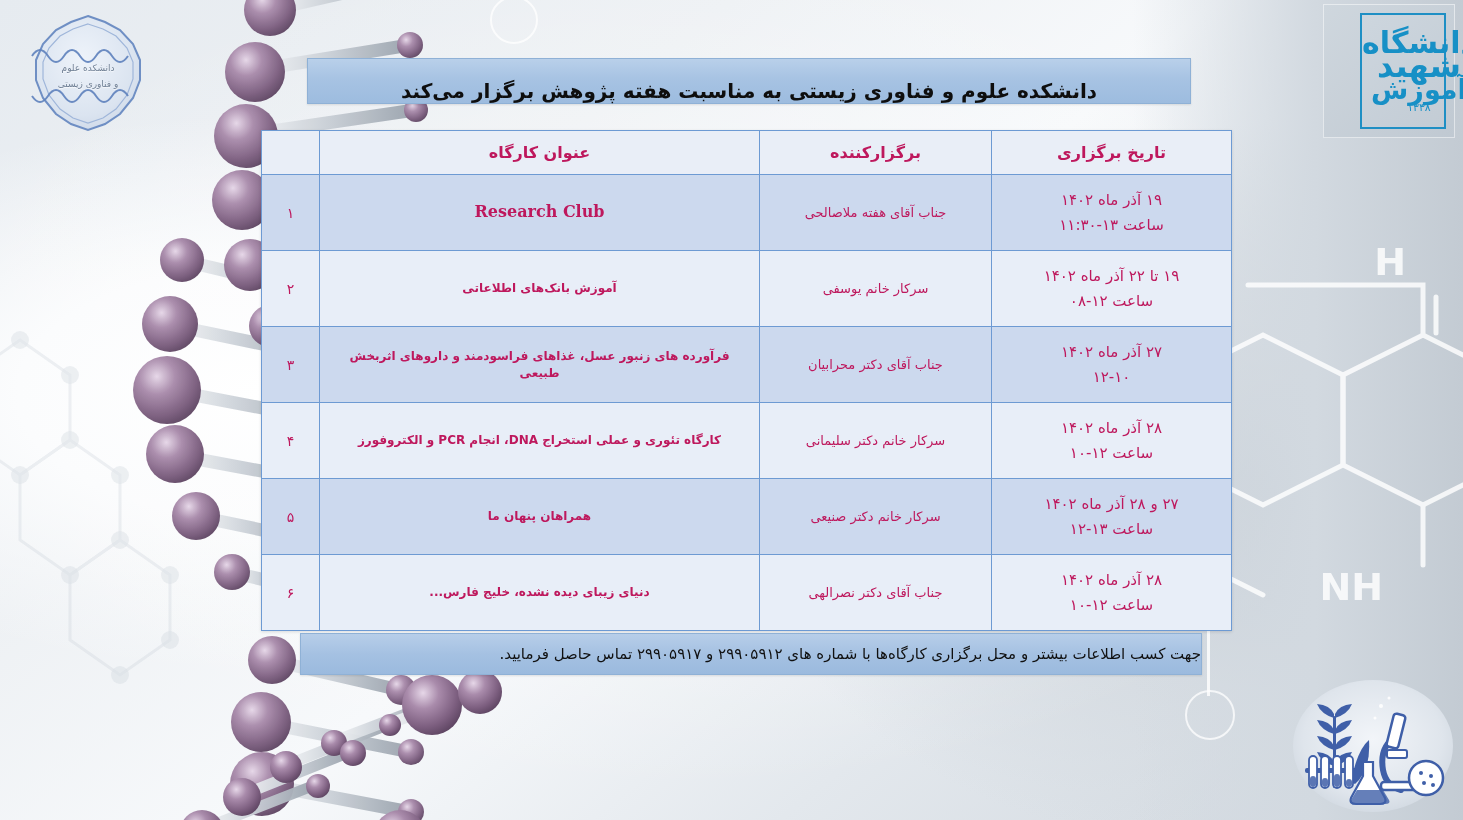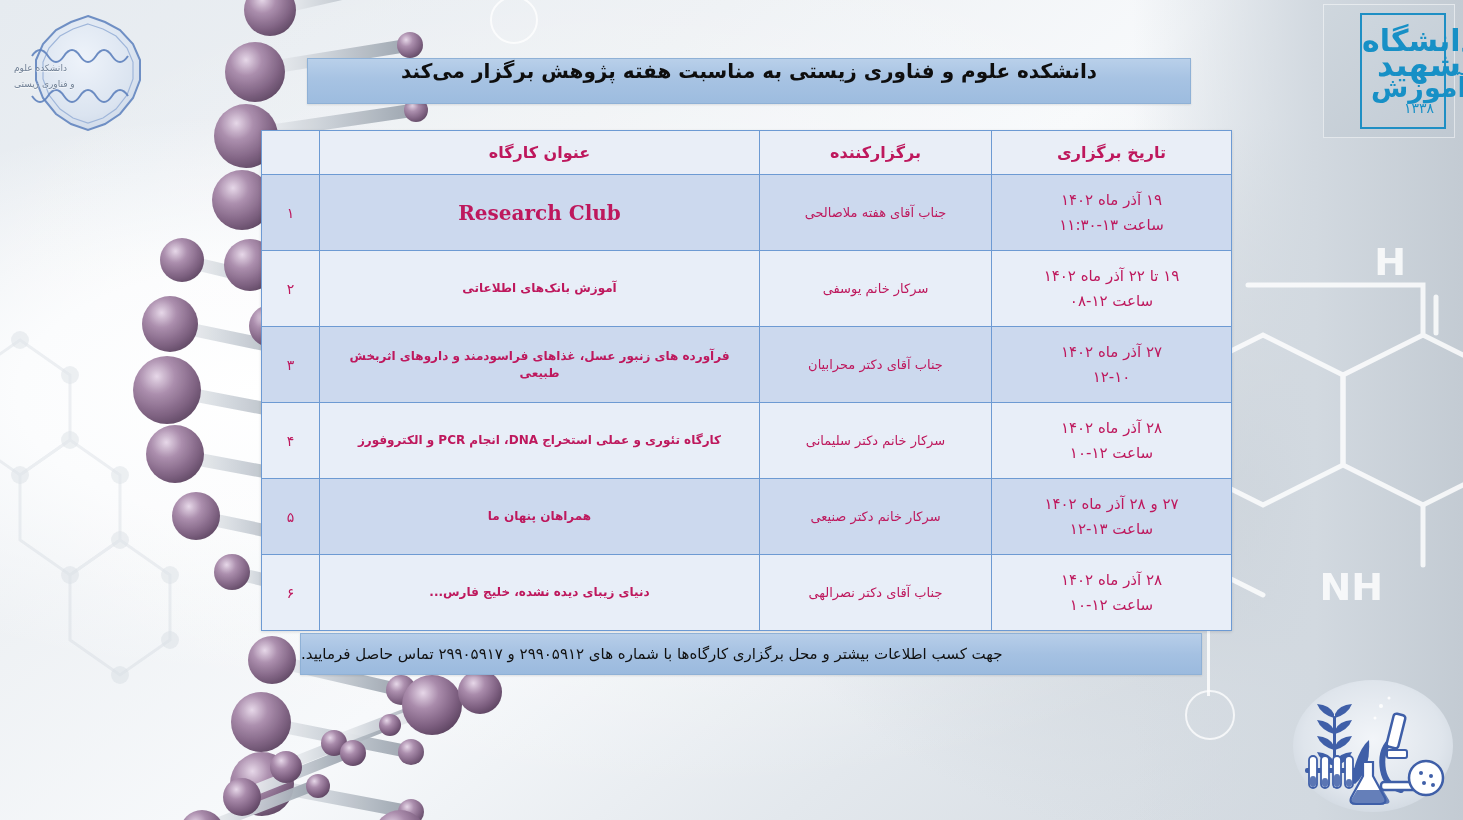--- a/index.html
+++ b/index.html
@@ -38,21 +38,21 @@
 
   
   .faint-ring{position:absolute;border:2px solid rgba(255,255,255,.75);border-radius:50%;}
 
   
   .seal{
     position:absolute;left:14px;top:10px;width:148px;height:132px;
   }
   .seal-label{
     position:absolute;left:0;top:0;width:148px;height:132px;
-    display:flex;flex-direction:column;align-items:flex-end;justify-content:center;
+    display:flex;flex-direction:column;align-items:center;justify-content:center;
     gap:6px;
   }
   .seal-label span{
     font-size:9px;color:#6f7f94;letter-spacing:.3px;white-space:nowrap;
     text-shadow:0 1px 1px rgba(255,255,255,.8);
   }
 
   
   .uni-logo{
     position:absolute;right:8px;top:4px;width:132px;height:134px;
@@ -62,31 +62,31 @@
   .uni-inner{
     position:absolute;inset:9px;border:2px solid #1f8fc4;
     display:flex;align-items:center;justify-content:flex-end;
     background:linear-gradient(135deg,#cdd6de 0%,#c3ccd5 100%);
     margin-left:28px;
   }
   .uni-stack{display:flex;flex-direction:column;align-items:center;justify-content:center;line-height:.92;}
   .uni-stack .l1{font-size:30px;color:#1790c6;font-weight:bold;letter-spacing:-1px;}
   .uni-stack .l2{font-size:32px;color:#1790c6;font-weight:bold;letter-spacing:-1px;margin-top:-4px;}
   .uni-stack .l3{font-size:27px;color:#1790c6;font-weight:bold;letter-spacing:-1px;margin-top:-4px;}
-  .uni-stack .l4{font-size:14px;color:#1790c6;letter-spacing:2px;margin-top:1px;}
+  .uni-stack .l4{font-size:11px;color:#1790c6;letter-spacing:2px;margin-top:1px;}
 
   
   .sci{position:absolute;right:6px;bottom:6px;width:168px;height:136px;}
 
   
   .title-banner{
     position:absolute;left:307px;top:58px;width:882px;height:44px;
     background:linear-gradient(180deg,#b9d0ea 0%,#a7c3e3 45%,#9dbcdf 100%);
     border:1px solid #8fb1d6;
-    display:flex;align-items:flex-start;justify-content:center;
+    display:flex;align-items:flex-end;justify-content:center;
     box-shadow:0 1px 2px rgba(0,0,0,.10);
   }
   .title-banner span{
     font-size:20px;font-weight:bold;color:#0e0e0e;letter-spacing:.2px;
     font-family:"DejaVu Sans","Liberation Sans",sans-serif;
   }
 
   
   .tbl-wrap{position:absolute;left:262px;top:130px;width:970px;}
   table.sched{
@@ -104,31 +104,31 @@
   col.c-idx{width:58px;}
   col.c-title{width:440px;}
   col.c-org{width:232px;}
   col.c-date{width:240px;}
 
   tr.odd td{background:#ccd9ee;}
   tr.even td{background:#e8eef8;}
 
   td.idx{font-size:14px;height:73px;}
   td.title{font-size:12px;font-weight:bold;line-height:1.4;padding:4px 12px;}
-  td.title.latin{font-family:"DejaVu Serif","Liberation Serif",serif;font-size:20px;font-weight:bold;margin-top:24px;}
+  td.title.latin{font-family:"DejaVu Serif","Liberation Serif",serif;font-size:16px;font-weight:bold;margin-top:24px;}
   td.org{font-size:13px;padding:4px 8px;}
   td.date{font-size:15px;line-height:1.65;padding:4px 8px;}
   td.date .d2{display:block;}
 
   
   .foot-banner{
     position:absolute;left:300px;top:633px;width:900px;height:40px;
     background:linear-gradient(180deg,#b7cee9 0%,#a5c1e2 50%,#9bbade 100%);
     border:1px solid #8fb1d6;
-    display:flex;align-items:center;justify-content:flex-end;
+    display:flex;align-items:center;justify-content:flex-start;
     box-shadow:0 1px 2px rgba(0,0,0,.10);
   }
   .foot-banner span{font-size:15px;color:#101010;font-weight:normal;}
 </style>
 </head>
 <body>
 
 <div class="bg-base"></div>
 <div class="bg-vignette"></div>
 <div class="bg-right-wash"></div>

